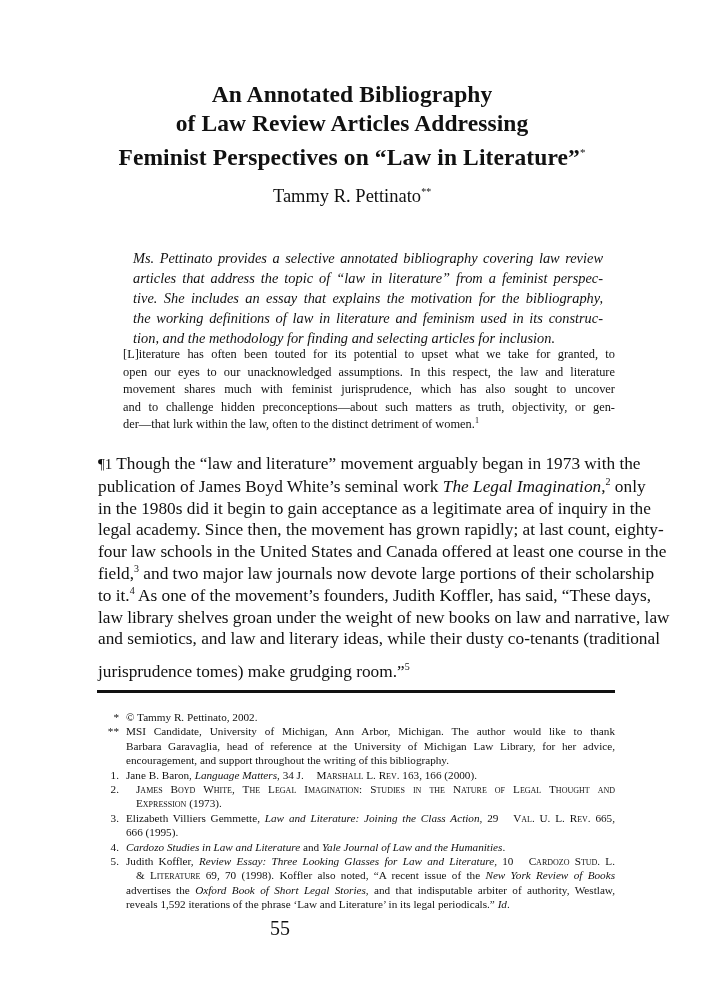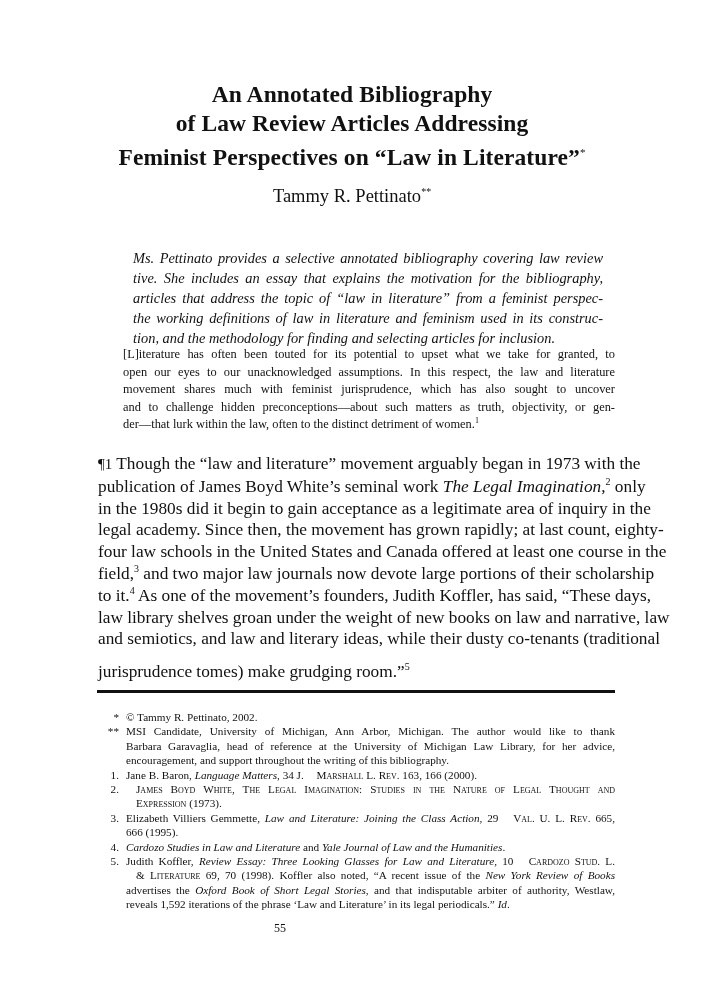--- a/index.html
+++ b/index.html
@@ -39,41 +39,41 @@
   .footnotes { position: absolute; left: 97px; top: 710px; width: 518px;
                font-size: 11.2px; line-height: 14.4px; }
   .fn-item { position: relative; padding-left: 29px; }
   .fn-item .mark { position: absolute; left: 0; width: 22px; text-align: right; }
   .fn-item .fl { display: block; text-align: justify; text-align-last: justify; white-space: nowrap; }
   .fn-item .fl.last { text-align-last: left; }
   .sc { font-variant: small-caps; margin-left: 10px; }
   .it { font-style: italic; }
 
   .page-number { position: absolute; left: 0; top: 918px; width: 560px; text-align: center;
-                 font-size: 12px; line-height: 20px; }
+                 font-size: 20px; line-height: 20px; }
 </style>
 </head>
 <body>
 
 <div class="page">
 
   <div class="title">
     <span class="line">An Annotated Bibliography</span>
     <span class="line">of Law Review Articles Addressing</span>
     <span class="line"><span>Feminist Perspectives on “Law in Literature”</span><span class="sup-mark">*</span></span>
   </div>
 
   <div class="author">
     <span>Tammy R. Pettinato</span><span class="sup-mark">**</span>
   </div>
 
   <div class="abstract">
     <span class="line">Ms. Pettinato provides a selective annotated bibliography covering law review</span>
+    <span class="line">articles that address the topic of “law in literature” from a feminist perspec-</span>
     <span class="line">tive. She includes an essay that explains the motivation for the bibliography,</span>
-    <span class="line">articles that address the topic of “law in literature” from a feminist perspec-</span>
     <span class="line">the working definitions of law in literature and feminism used in its construc-</span>
     <span class="line last">tion, and the methodology for finding and selecting articles for inclusion.</span>
   </div>
 
   <div class="epigraph">
     <span class="line">[L]iterature has often been touted for its potential to upset what we take for granted, to</span>
     <span class="line">open our eyes to our unacknowledged assumptions. In this respect, the law and literature</span>
     <span class="line">movement shares much with feminist jurisprudence, which has also sought to uncover</span>
     <span class="line">and to challenge hidden preconceptions—about such matters as truth, objectivity, or gen-</span>
     <span class="line last"><span>der—that lurk within the law, often to the distinct detriment of women.</span><sup class="fn">1</sup></span>

